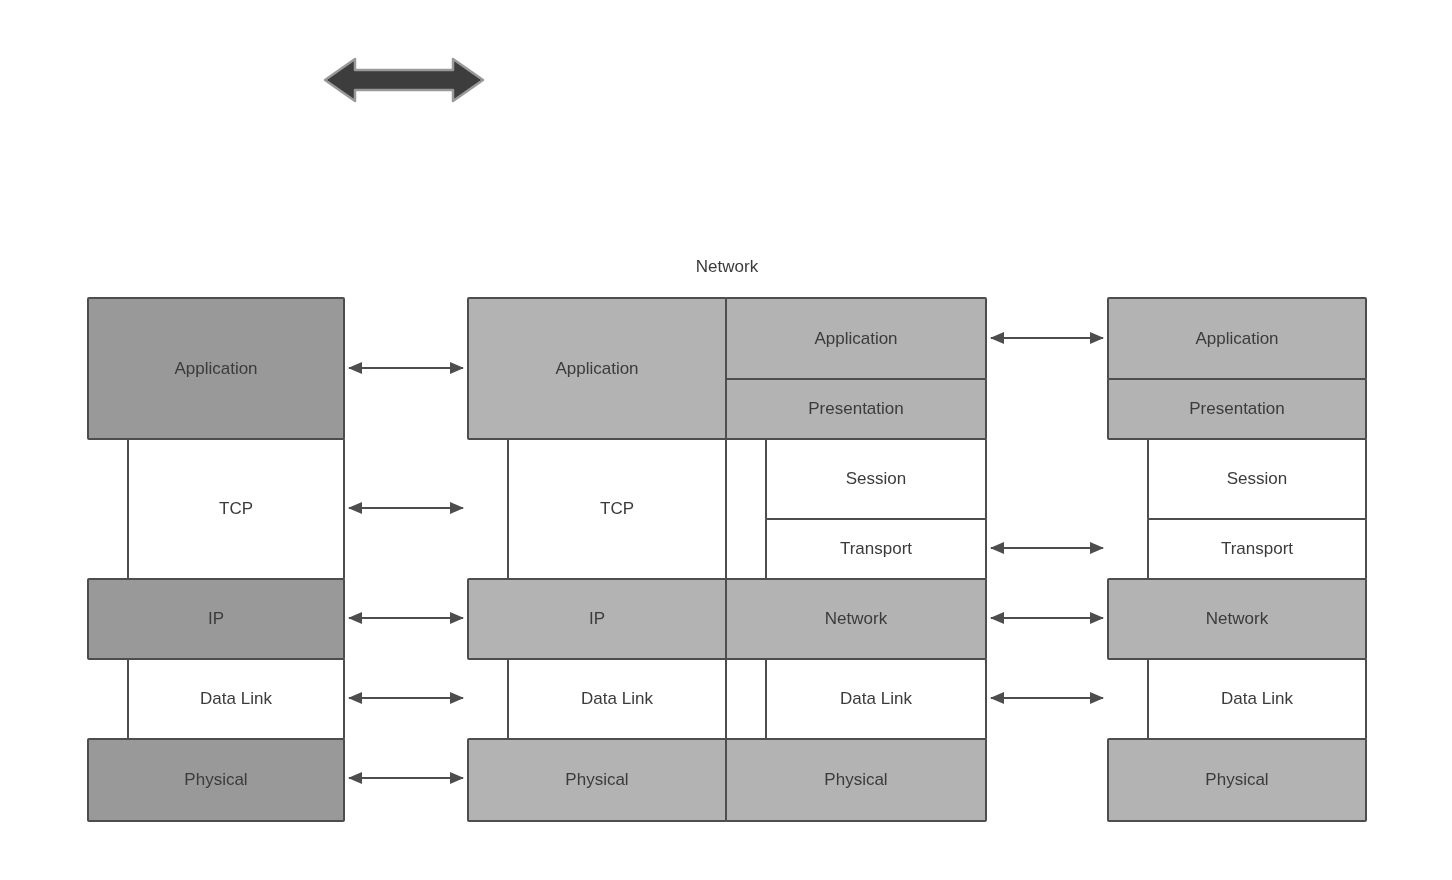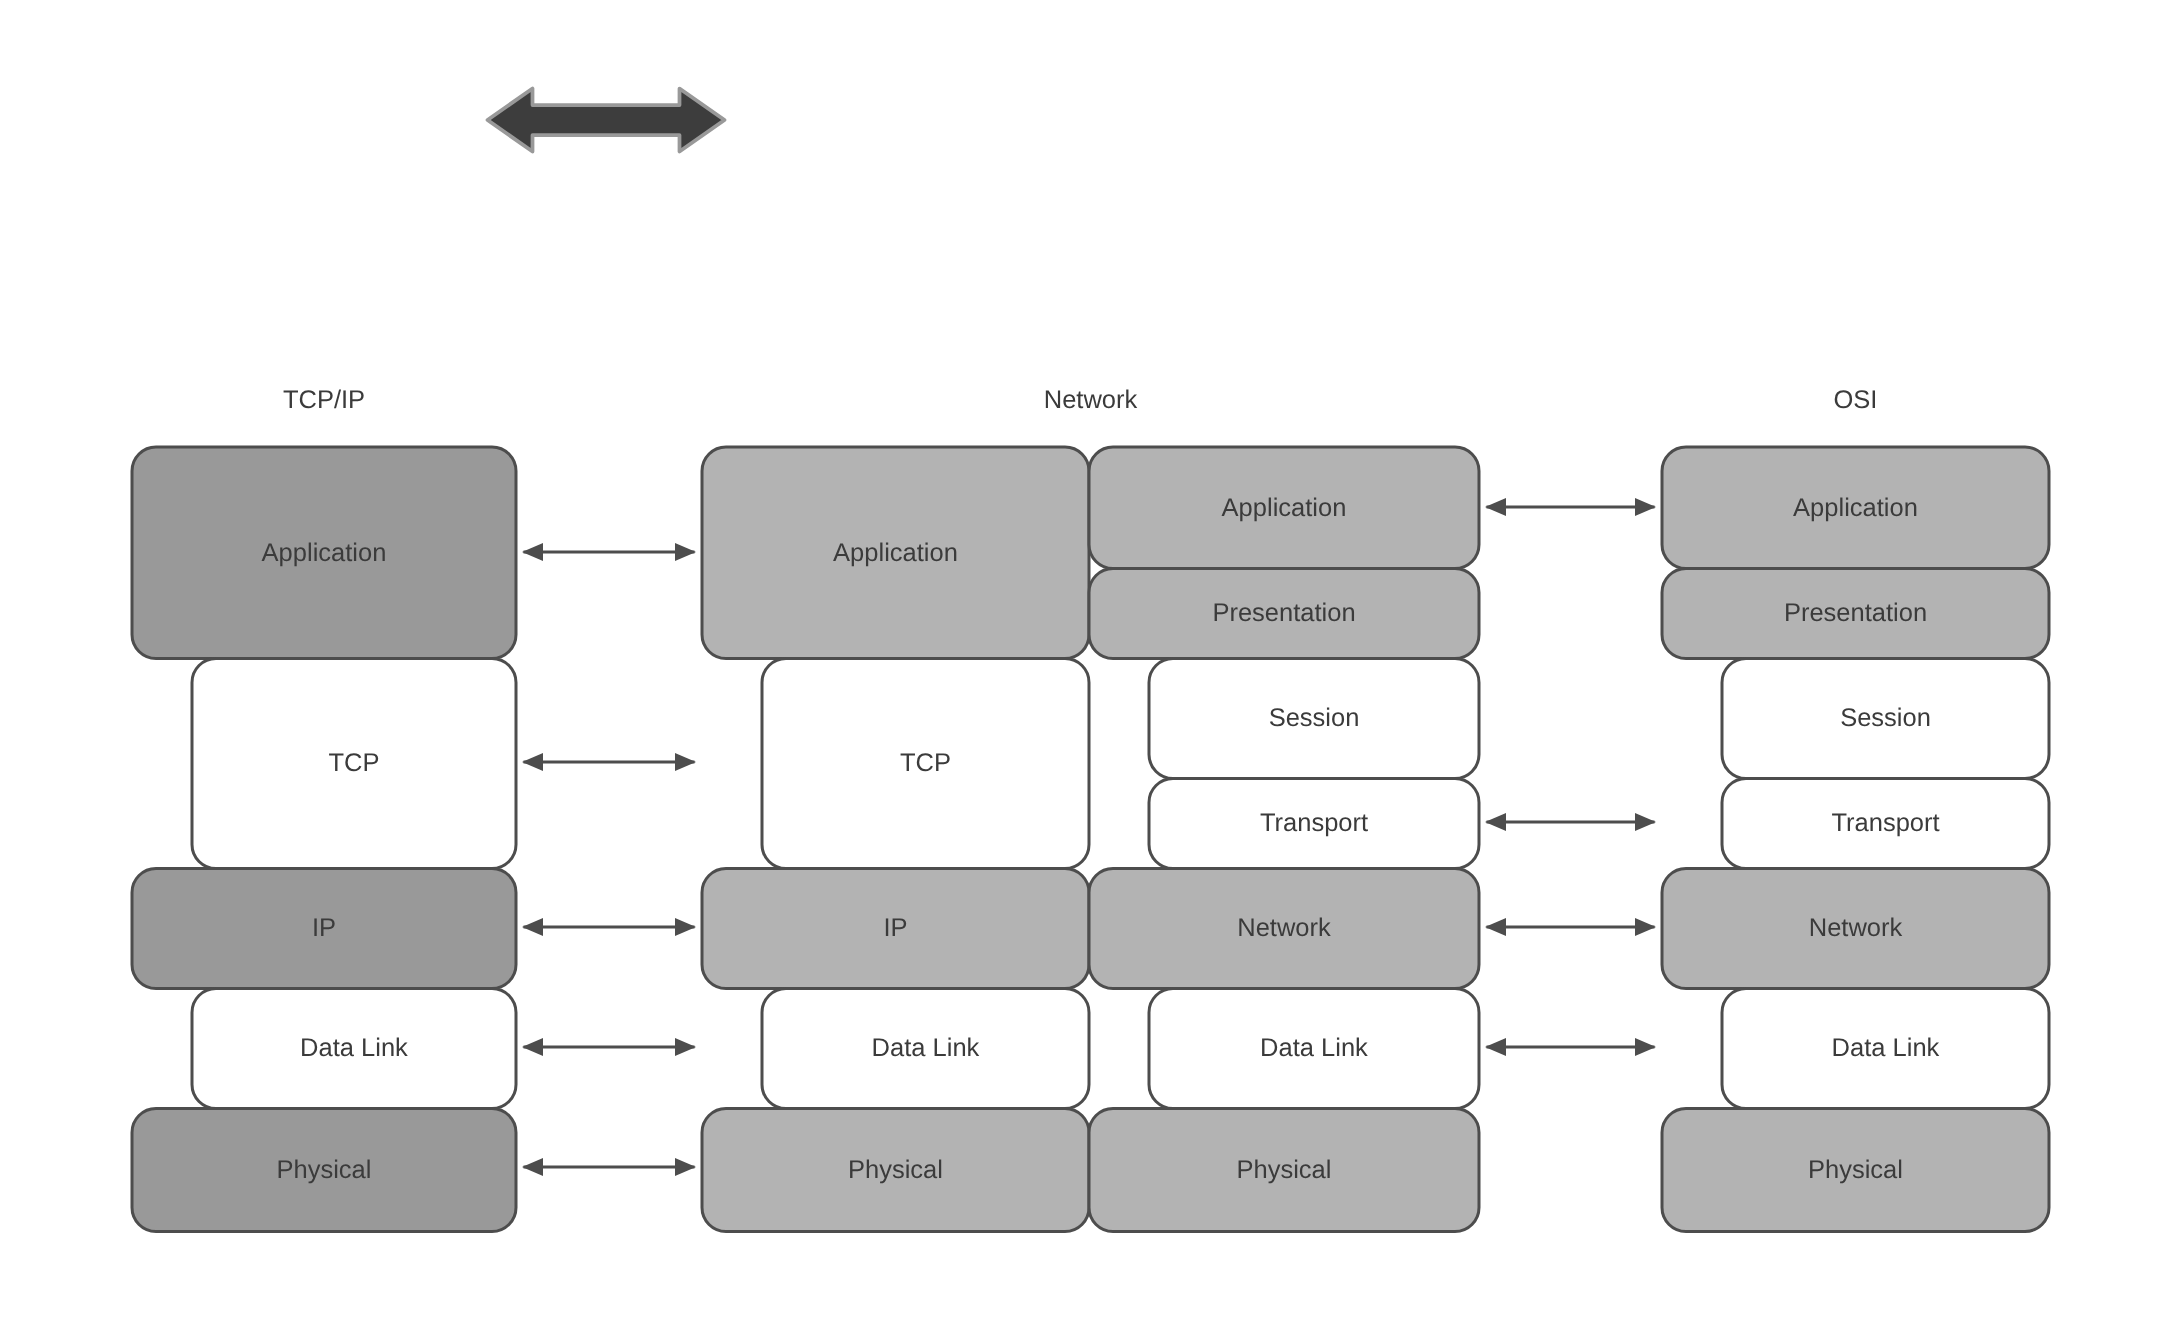--- a/index.html
+++ b/index.html
@@ -7,21 +7,21 @@
     position:relative;width:1452px;height:880px;background:#ffffff;overflow:hidden;
     font-family:"Liberation Sans", sans-serif;
   }
   .overlay{position:absolute;left:0;top:0;width:1452px;height:880px;pointer-events:none;}
   .hdr{
     position:absolute;top:256px;height:22px;line-height:22px;text-align:center;
     font-size:17px;color:#3b3b3b;
   }
   .stack{position:absolute;}
   .box{
-    box-sizing:border-box;border:2px solid #4d4d4d;border-radius:17px;
+    box-sizing:border-box;border:2px solid #4d4d4d;border-radius:2px;
     display:flex;align-items:center;justify-content:center;
     font-size:17px;color:#3b3b3b;
   }
   .stack .box + .box{margin-top:-2px;}
   .dark{background:#999999;}
   .light{background:#b3b3b3;}
   .white{background:#ffffff;margin-left:40px;}
   .conn{stroke:#4d4d4d;stroke-width:2;}
 </style>
 </head>
@@ -43,23 +43,21 @@
     <line class="conn" x1="349" y1="618" x2="463" y2="618" marker-start="url(#ah)" marker-end="url(#ah)"></line>
     <line class="conn" x1="349" y1="698" x2="463" y2="698" marker-start="url(#ah)" marker-end="url(#ah)"></line>
     <line class="conn" x1="349" y1="778" x2="463" y2="778" marker-start="url(#ah)" marker-end="url(#ah)"></line>
 
     <line class="conn" x1="991" y1="338" x2="1103" y2="338" marker-start="url(#ah)" marker-end="url(#ah)"></line>
     <line class="conn" x1="991" y1="548" x2="1103" y2="548" marker-start="url(#ah)" marker-end="url(#ah)"></line>
     <line class="conn" x1="991" y1="618" x2="1103" y2="618" marker-start="url(#ah)" marker-end="url(#ah)"></line>
     <line class="conn" x1="991" y1="698" x2="1103" y2="698" marker-start="url(#ah)" marker-end="url(#ah)"></line>
   </svg>
 
-  <div class="hdr" style="left:87px;width:258px">TCP/IP</div>
   <div class="hdr" style="left:467px;width:520px">Network</div>
-  <div class="hdr" style="left:1107px;width:260px">OSI</div>
 
   <div class="stack" style="left:87px;top:297px;width:258px">
     <div class="box dark" style="height:143px">Application</div>
     <div class="box white" style="height:142px">TCP</div>
     <div class="box dark" style="height:82px">IP</div>
     <div class="box white" style="height:82px">Data Link</div>
     <div class="box dark" style="height:84px">Physical</div>
   </div>
 
   <div class="stack" style="left:467px;top:297px;width:260px">

